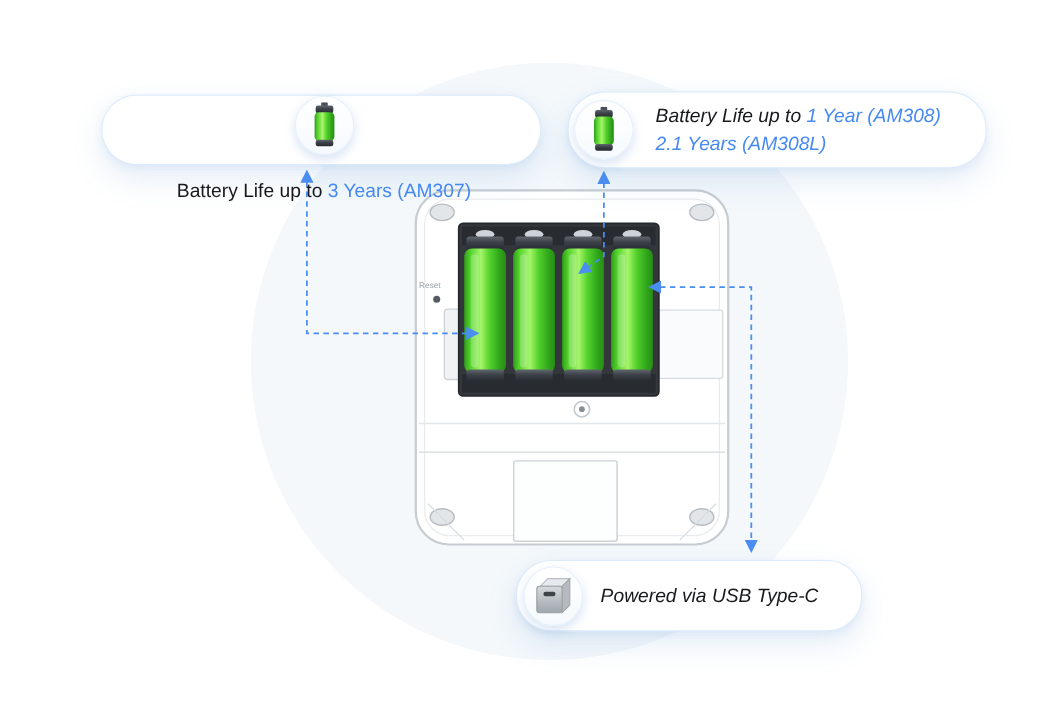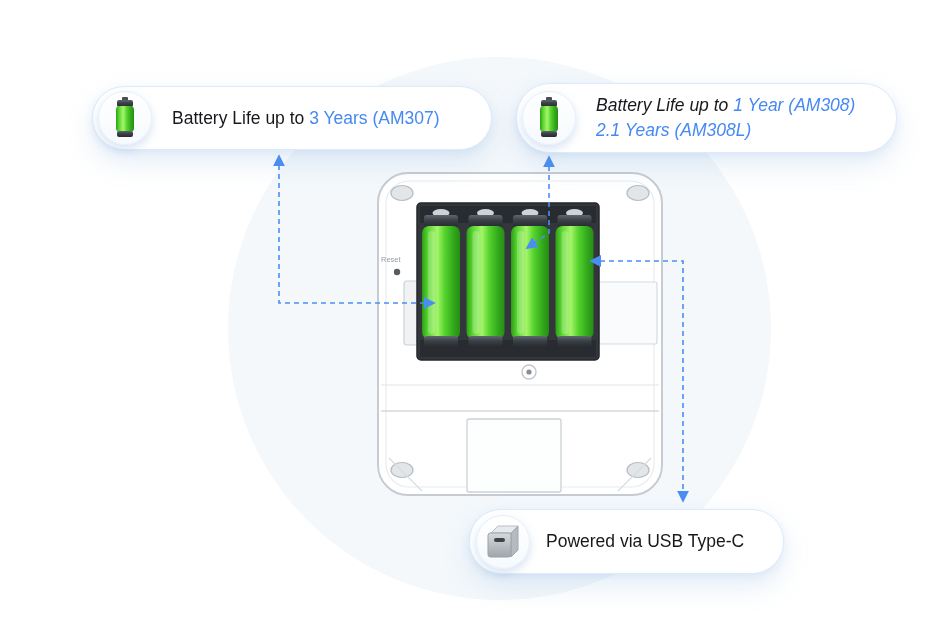--- a/index.html
+++ b/index.html
@@ -59,23 +59,23 @@
     flex: 0 0 auto;
   }
   .callout-text {
     font-size: 17.5px;
     line-height: 25px;
     white-space: nowrap;
   }
   .t-dark { color: var(--text-dark, #17191c); }
   .t-blue { color: var(--accent-blue, #4589f1); }
 
-  .c1 { left: 92px;  top: 86px;  width: 393px; height: 62px; border-radius: 32px; padding-left: 5px; gap: 20px; }
+  .c1 { left: 92px;  top: 86px;  width: 393px; height: 62px; border-radius: 32px; padding-left: 5px; gap: 20px; flex-direction: column; }
   .c2 { left: 516px; top: 83px;  width: 374px; height: 68px; border-radius: 34px; padding-left: 5px; gap: 20px; font-style: italic; }
-  .c3 { left: 469px; top: 509px; width: 307px; height: 63px; border-radius: 32px; padding-left: 6px; gap: 16px; }
+  .c3 { left: 469px; top: 509px; width: 307px; height: 63px; border-radius: 32px; padding-left: 6px; gap: 16px; font-style: italic; }
 </style>
 </head>
 <body>
 
 <div class="stage">
 
   <svg width="0" height="0" style="position:absolute" aria-hidden="true">
     <defs>
       <linearGradient id="battGrad" x1="0" y1="0" x2="1" y2="0">
         <stop offset="0" stop-color="#2f9d18"></stop>

